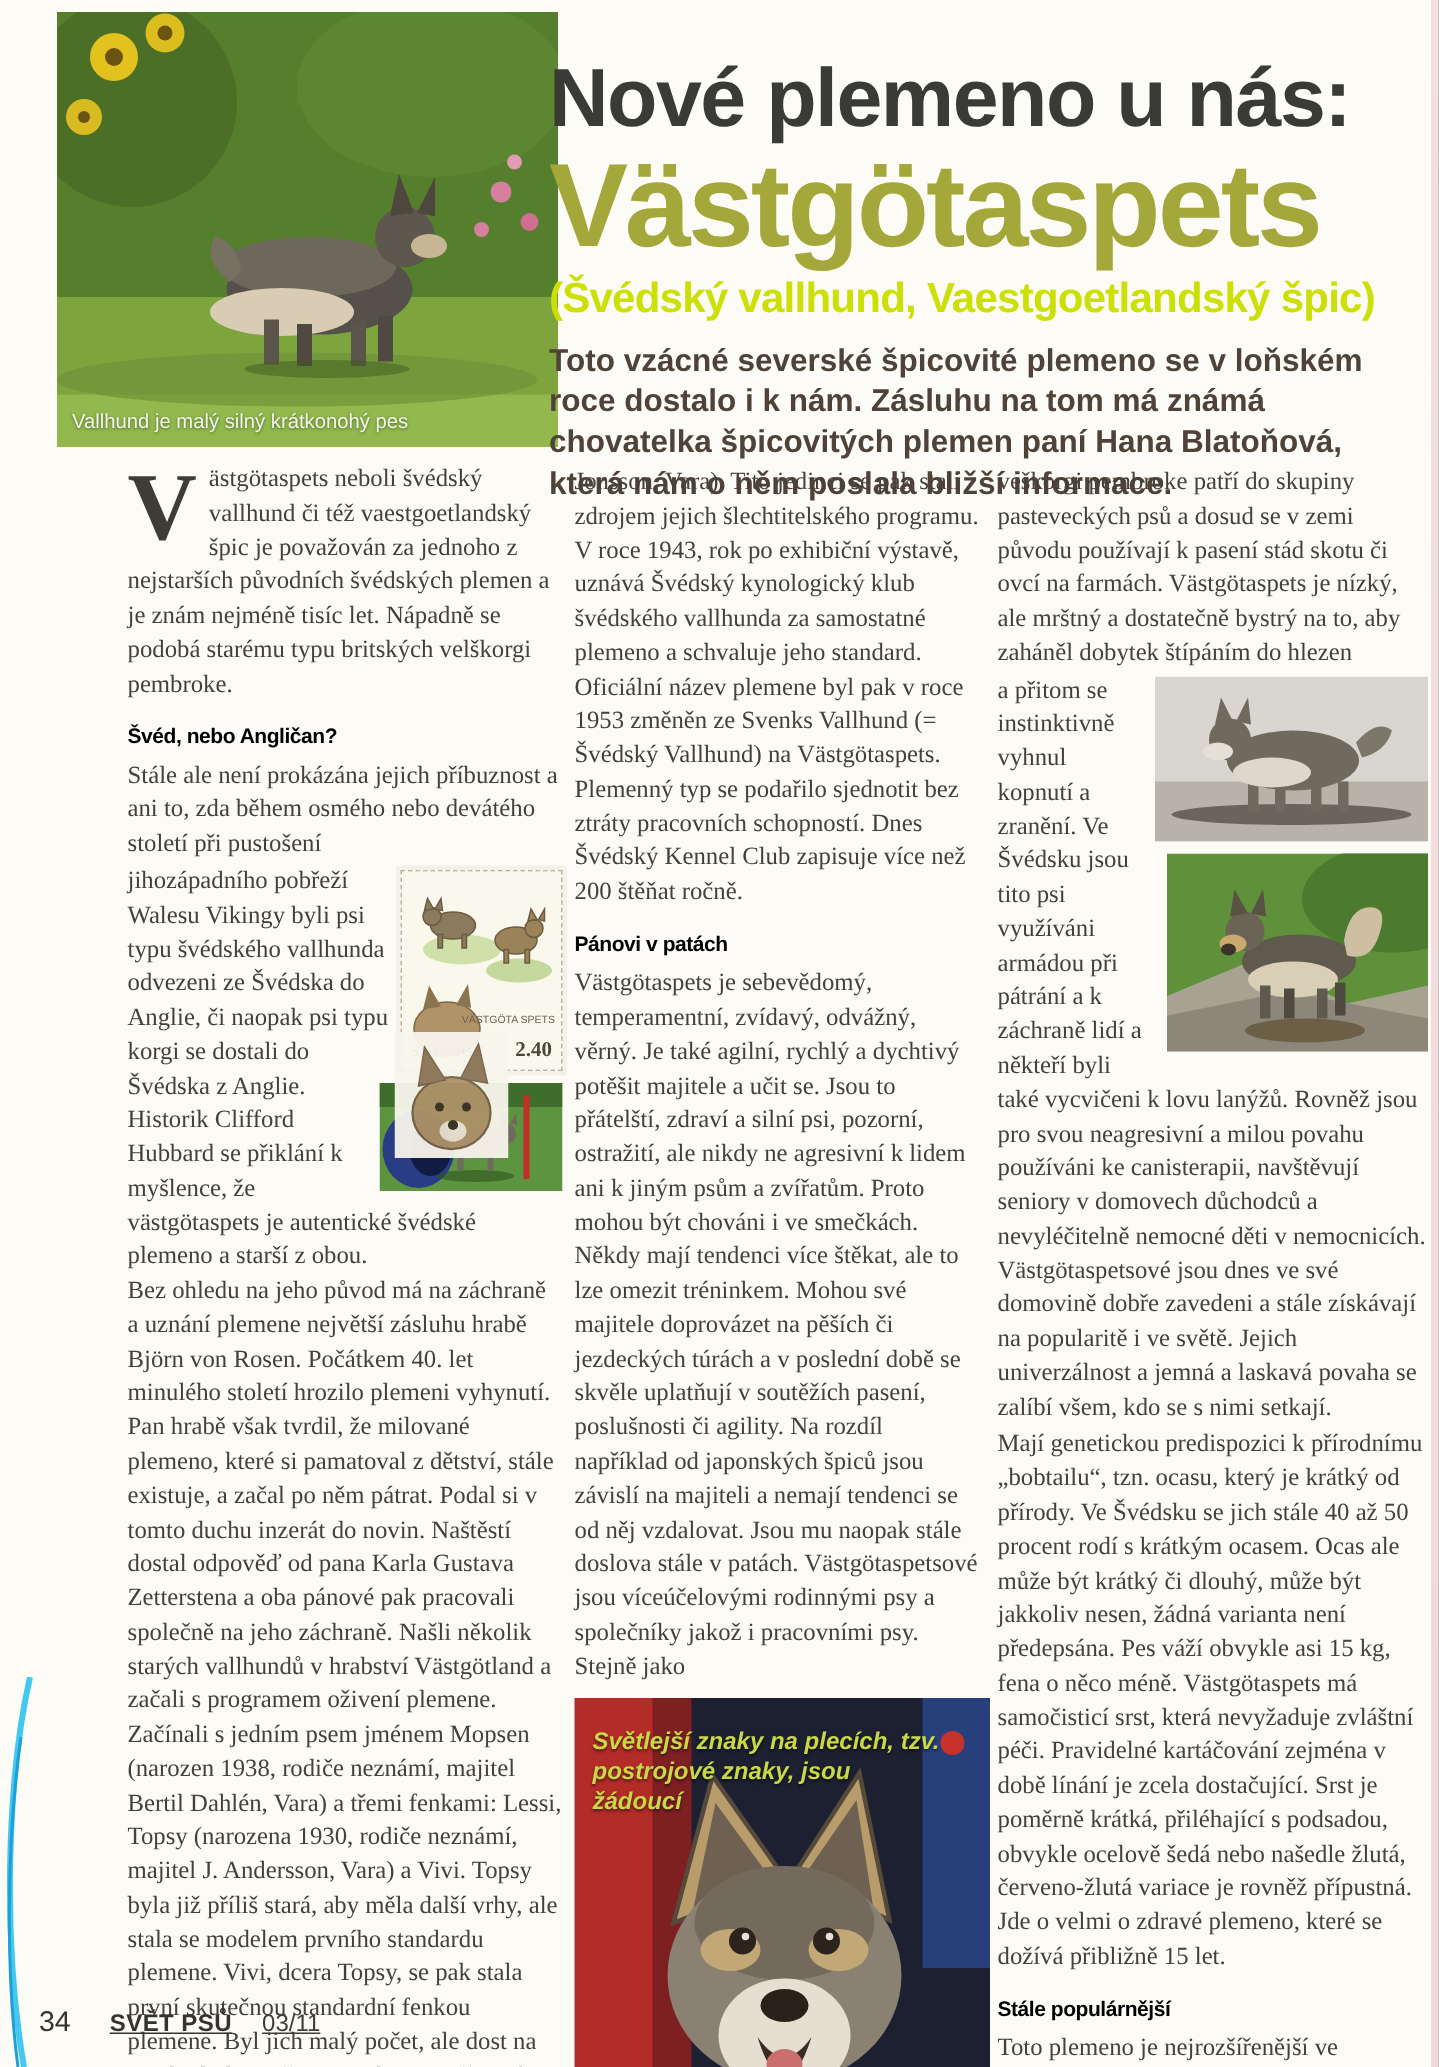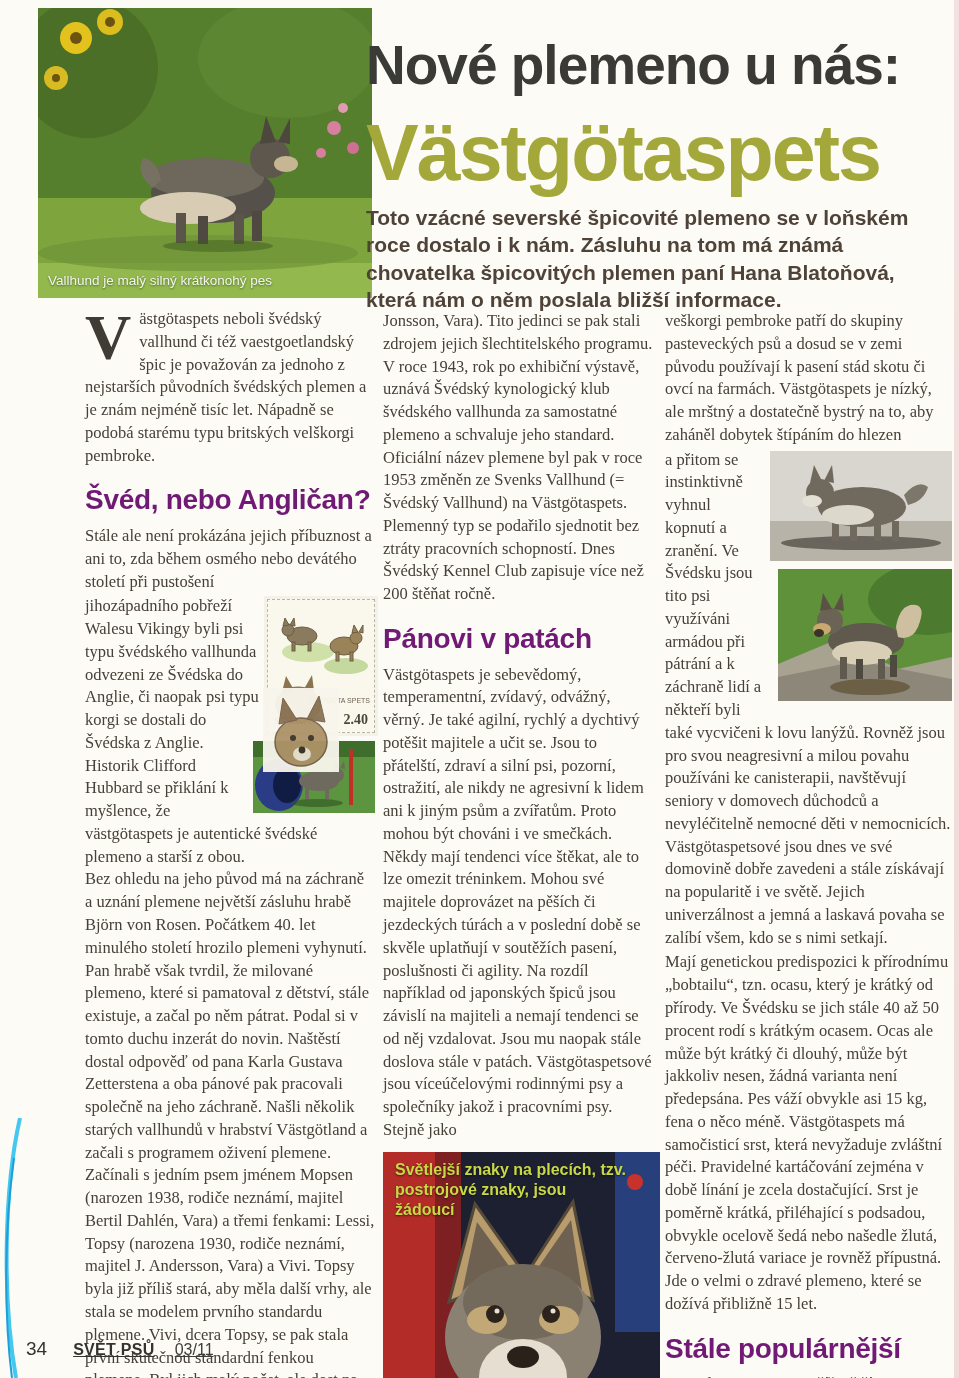--- a/index.html
+++ b/index.html
@@ -6,60 +6,60 @@
   .page{position:relative;width:959px;height:1378px;background:#fcfbf6;margin:0 auto;overflow:hidden;
         font-family:"Liberation Serif",serif;color:#474038;}
   .page::after{content:"";position:absolute;top:0;right:0;width:5px;height:100%;
         background:linear-gradient(#f0cdd2,#e8c4c4);opacity:.6;}
 
   
   .header{position:absolute;left:366px;top:38px;width:572px;}
   .kicker{font-family:"Liberation Sans",sans-serif;font-weight:bold;font-size:55px;line-height:1.0;
         letter-spacing:-1px;color:#3a3a36;}
   .title{font-family:"Liberation Sans",sans-serif;font-weight:bold;font-size:79px;line-height:1.0;
-        letter-spacing:-2px;color:#a4a739;margin-top:20px;}
+        letter-spacing:-2px;color:#a4a739;margin-top:4px;}
   .subtitle{font-family:"Liberation Sans",sans-serif;font-weight:bold;font-size:28px;line-height:1.1;
         color:#cce007;margin-top:8px;letter-spacing:-0.5px;}
   .intro{font-family:"Liberation Sans",sans-serif;font-weight:bold;font-size:21px;line-height:1.3;
         color:#4f4339;margin-top:12px;}
 
   
   .hero{position:absolute;left:38px;top:8px;width:334px;height:290px;margin:0;text-align:right;}
   .hero svg{display:block;width:100%;height:100%;}
   .hero-caption{position:absolute;left:10px;bottom:10px;font-family:"Liberation Sans",sans-serif;
         font-size:13.5px;color:#f4f4ee;text-shadow:0 1px 2px rgba(40,70,20,.7);}
 
   
   .col{position:absolute;font-size:16.5px;line-height:1.38;}
   .col1{left:85px;top:308px;width:290px;}
   .col2{left:383px;top:310px;width:272px;}
   .col3{left:665px;top:310px;width:287px;}
   .col p{margin:0 0 2px 0;}
-  .colhead{font-family:"Liberation Sans",sans-serif;font-weight:bold;font-size:28px;color:#701a75;
+  .colhead{font-family:"Liberation Sans",sans-serif;font-weight:bold;font-size:14px;color:#000000;
         margin:14px 0 5px 0;letter-spacing:-0.3px;}
   .dropcap{float:left;font-size:64px;line-height:.82;padding:4px 8px 0 0;color:#3f3b35;font-weight:bold;}
 
   
   .stamp{float:right;width:106px;height:132px;margin:4px 0 4px 8px;background:#fbf9f0;
         border:1px dashed #b9b4a4;box-shadow:0 0 0 3px #f3f1e8;position:relative;}
   .stamp svg{display:block;width:100%;height:100%;}
   .stamp-country{position:absolute;left:6px;bottom:4px;font-size:10px;letter-spacing:1px;color:#5d5648;}
   .stamp-value{position:absolute;right:6px;bottom:3px;font-size:14px;font-weight:bold;color:#4d463a;text-align:center;}
   .stamp-name{position:absolute;right:4px;bottom:28px;font-size:7px;line-height:1.1;text-align:right;
         color:#6b6354;font-family:"Liberation Sans",sans-serif;}
   .agility{float:right;clear:right;width:122px;height:72px;margin:4px 0 4px 8px;}
   .agility svg{display:block;width:100%;height:100%;}
   .sketch{position:absolute;left:178px;top:380px;width:76px;height:84px;opacity:.95;}
   .sketch svg{display:block;width:100%;height:100%;}
 
   
   .fig2{position:relative;width:277px;height:367px;margin:10px 0 0 0;}
   .fig2 svg{display:block;width:100%;height:100%;}
-  .fig2-caption{position:absolute;left:12px;top:8px;width:235px;font-family:"Liberation Sans",sans-serif;
-        font-weight:bold;font-size:16px;line-height:1.25;color:#c9d845;text-shadow:0 1px 2px rgba(0,0,0,.55);}
+  .fig2-caption{position:absolute;left:12px;top:20px;width:235px;font-family:"Liberation Sans",sans-serif;
+        font-weight:bold;font-size:16px;line-height:1.25;color:#c9d845;text-shadow:0 1px 2px rgba(0,0,0,.55);font-style:italic;}
 
   
   .bwphoto{float:right;width:182px;height:110px;margin:2px 0 6px 8px;}
   .bwphoto svg{display:block;width:100%;height:100%;}
   .colorphoto{float:right;clear:right;width:174px;height:132px;margin:2px 0 6px 8px;}
   .colorphoto svg{display:block;width:100%;height:100%;}
 
   
   .footer{position:absolute;left:26px;top:1338px;font-family:"Liberation Sans",sans-serif;color:#34332f;}
   .footer .pn{font-size:19px;margin-right:26px;}
@@ -107,20 +107,21 @@
         <rect x="214" y="203" width="10" height="30" fill="#4f4941"></rect>
         <ellipse cx="180" cy="238" rx="55" ry="6" fill="#3f5a22" opacity=".5"></ellipse>
       </g>
     </svg>
     <figcaption class="hero-caption">Vallhund je malý silný krátkonohý pes</figcaption>
   </figure>
 
   <header class="header">
     <div class="kicker">Nové plemeno u nás:</div>
     <div class="title">Västgötaspets</div>
+    <div class="subtitle">(Švédský vallhund, Vaestgoetlandský špic)</div>
     <p class="intro">Toto vzácné severské špicovité plemeno se v loňském roce dostalo i k nám. Zásluhu na tom má známá chovatelka špicovitých plemen paní Hana Blatoňová, která nám o něm poslala bližší informace.</p>
   </header>
 
   <section class="col col1">
     <p><span class="dropcap">V</span><span>ästgötaspets neboli švédský vallhund či též vaestgoetlandský špic je považován za jednoho z nejstarších původních švédských plemen a je znám nejméně tisíc let. Nápadně se podobá starému typu britských velškorgi pembroke.</span></p>
     <h2 class="colhead">Švéd, nebo Angličan?</h2>
     <p>Stále ale není prokázána jejich příbuznost a ani to, zda během osmého nebo devátého století při pustošení</p>
     <div>
       <div class="stamp">
         <svg viewBox="0 0 106 132" preserveAspectRatio="none">

